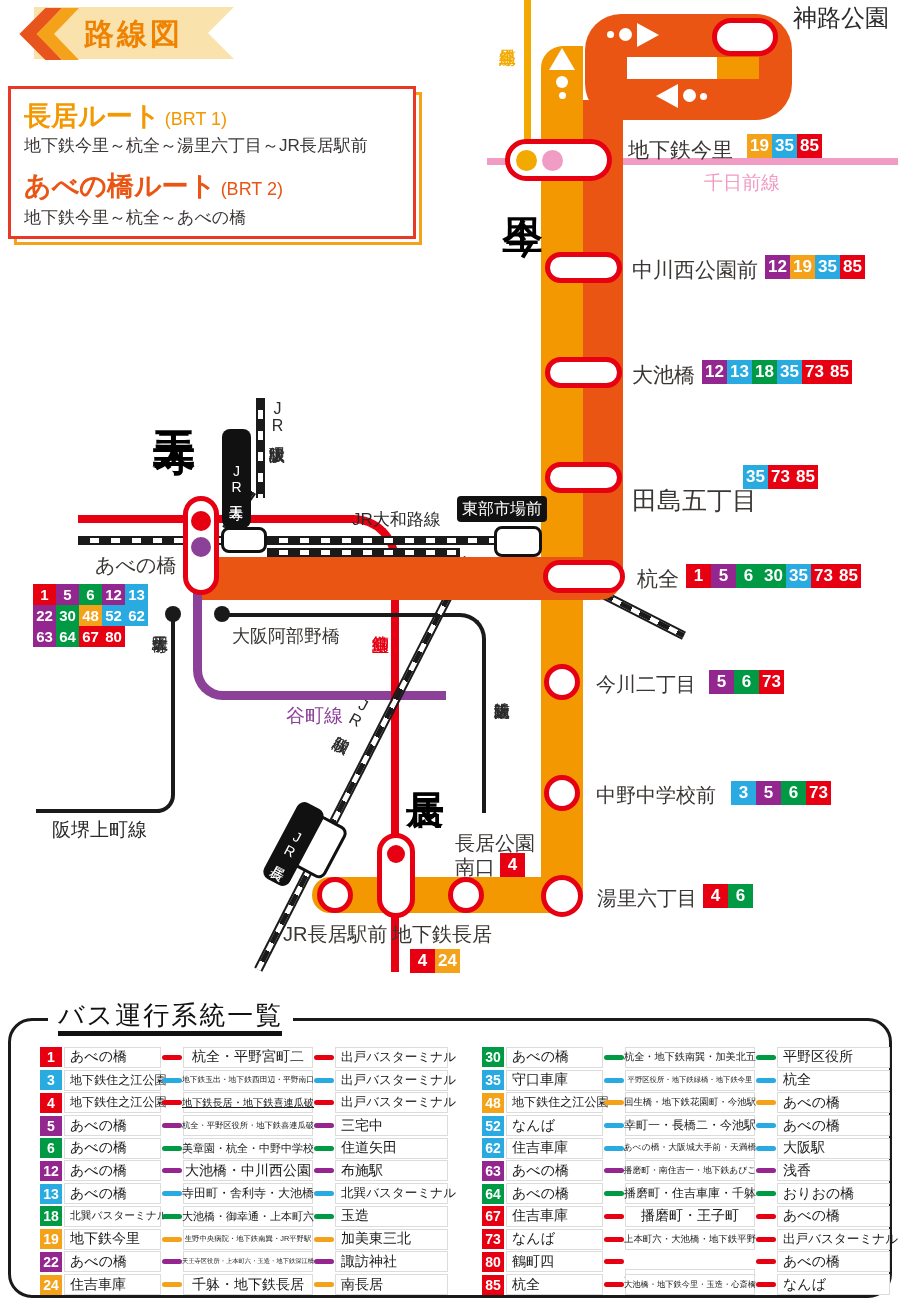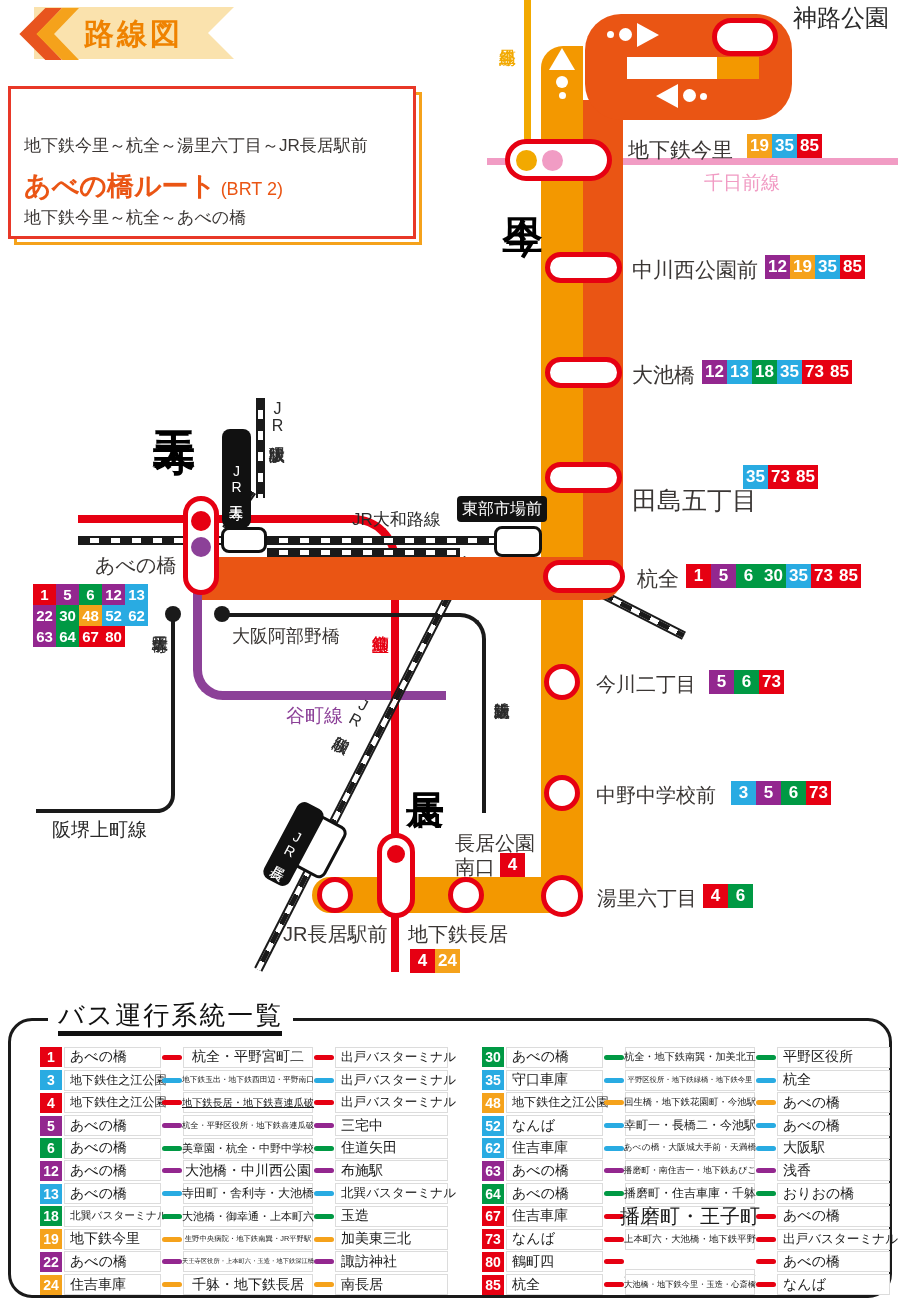--- a/index.html
+++ b/index.html
@@ -50,20 +50,24 @@
 
 <div id="stage">
 
   <div class="abs banner" style="left:34px;top:7px;width:200px;height:52px;"></div>
   <div class="abs chev" style="left:10px;top:8px;background:#E8541E;"></div>
   <div class="abs chev" style="left:27px;top:8px;background:#F5A21B;"></div>
   <span class="abs" style="left:84px;top:14px;font-size:30px;font-weight:bold;color:#EF8200;letter-spacing:3px;">路線図</span>
 
   <div class="abs lgbox" style="left:14px;top:92px;width:408px;height:153px;border-color:#F5A21B;"></div>
   <div class="abs lgbox" style="left:8px;top:86px;width:408px;height:153px;border-color:#E83828;background:#fff;"></div>
+  <div class="abs" style="left:24px;top:98px;">
+    <span style="font-size:27px;font-weight:bold;color:#F39800;">長居ルート</span>
+    <span style="font-size:18px;color:#F39800;">(BRT 1)</span>
+  </div>
   <div class="abs" style="left:24px;top:134px;font-size:17px;color:#3a3634;">地下鉄今里～杭全～湯里六丁目～JR長居駅前</div>
   <div class="abs" style="left:24px;top:168px;">
     <span style="font-size:27px;font-weight:bold;color:#EA5514;">あべの橋ルート</span>
     <span style="font-size:18px;color:#EA5514;">(BRT 2)</span>
   </div>
   <div class="abs" style="left:24px;top:206px;font-size:17px;color:#3a3634;">地下鉄今里～杭全～あべの橋</div>
 
   <div class="abs" style="left:524px;top:0;width:7px;height:158px;background:#F2A900;"></div>
 
   <div class="abs" style="left:487px;top:158px;width:411px;height:7px;background:#F19CC4;"></div>
@@ -211,21 +215,21 @@
       <span class="badge" style="background: rgb(230, 0, 18);">73</span>
     </div>
 
   <span class="abs slabel" style="left:597px;top:885px;">湯里六丁目</span>
   <div class="abs badges" style="left:703px;top:884px;">
       <span class="badge" style="background: rgb(230, 0, 18);">4</span>
       <span class="badge" style="background: rgb(0, 153, 68);">6</span>
     </div>
 
   <span class="abs slabel" style="left:283px;top:921px;">JR長居駅前</span>
-  <span class="abs slabel" style="left:408px;top:921px;">地下鉄長居</span>
+  <span class="abs slabel" style="left:392px;top:921px;">地下鉄長居</span>
   <div class="abs badges" style="left:410px;top:949px;">
       <span class="badge" style="background: rgb(230, 0, 18);">4</span>
       <span class="badge" style="background: rgb(245, 162, 27);">24</span>
     </div>
 
   <span class="abs slabel" style="left:455px;top:830px;">長居公園</span>
   <span class="abs slabel" style="left:455px;top:854px;">南口</span>
   <div class="abs badges" style="left:500px;top:853px;">
       <span class="badge" style="background: rgb(230, 0, 18);">4</span>
     </div>
@@ -401,21 +405,21 @@
         <span class="cell origin" style="font-size: 14px;">あべの橋</span>
         <span class="dash" style="background: rgb(0, 153, 68);"></span>
         <span class="cell via" style="font-size: 12.0273px;">播磨町・住吉車庫・千躰</span>
         <span class="dash" style="background: rgb(0, 153, 68);"></span>
         <span class="cell dest" style="font-size: 14px;">おりおの橋</span>
       </div>
       <div class="trow">
         <span class="tbadge" style="background: rgb(230, 0, 18);">67</span>
         <span class="cell origin" style="font-size: 14px;">住吉車庫</span>
         <span class="dash" style="background: rgb(230, 0, 18);"></span>
-        <span class="cell via" style="font-size: 20px;">播磨町・王子町</span>
+        <span class="cell via" style="font-size: 14px;">播磨町・王子町</span>
         <span class="dash" style="background: rgb(230, 0, 18);"></span>
         <span class="cell dest" style="font-size: 14px;">あべの橋</span>
       </div>
       <div class="trow">
         <span class="tbadge" style="background: rgb(230, 0, 18);">73</span>
         <span class="cell origin" style="font-size: 14px;">なんば</span>
         <span class="dash" style="background: rgb(230, 0, 18);"></span>
         <span class="cell via" style="font-size: 9.45px;">上本町六・大池橋・地下鉄平野</span>
         <span class="dash" style="background: rgb(230, 0, 18);"></span>
         <span class="cell dest" style="font-size: 12.6px;">出戸バスターミナル</span>

